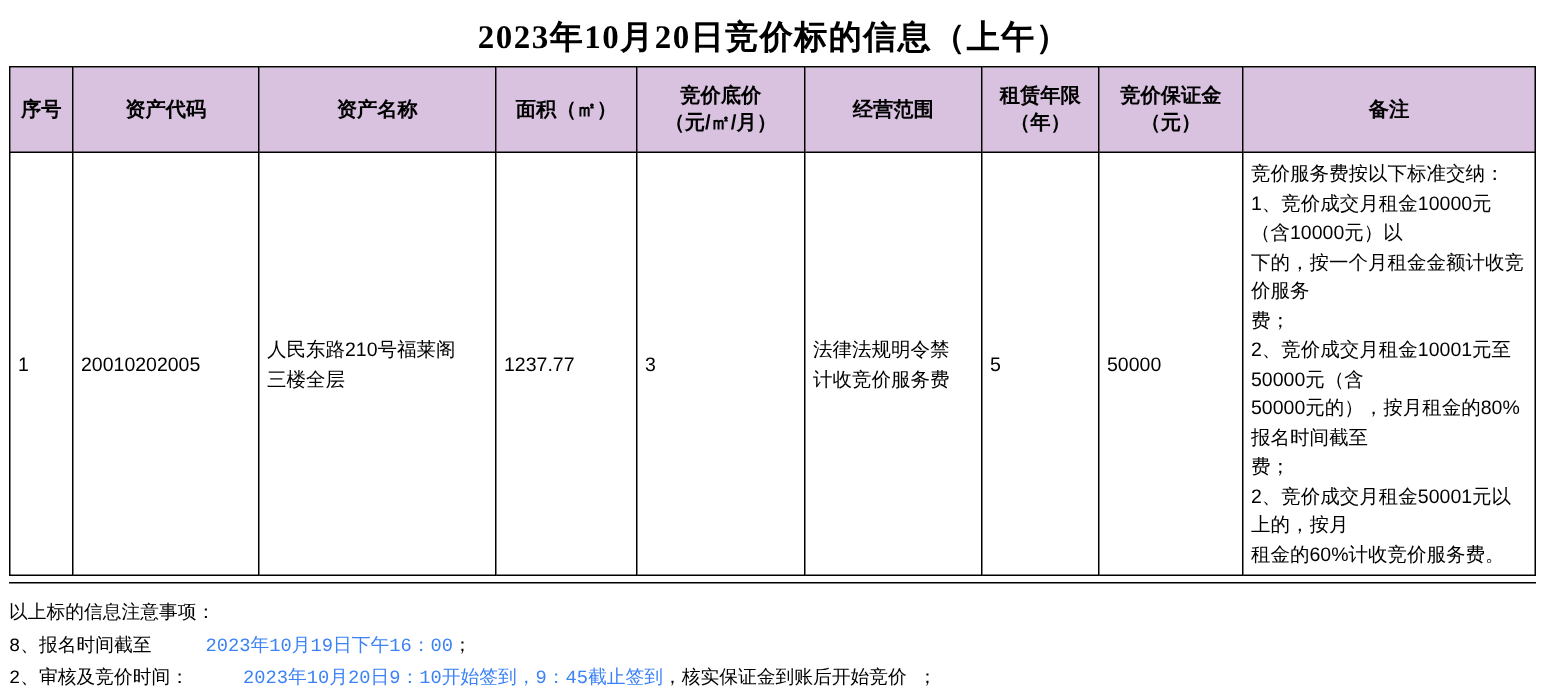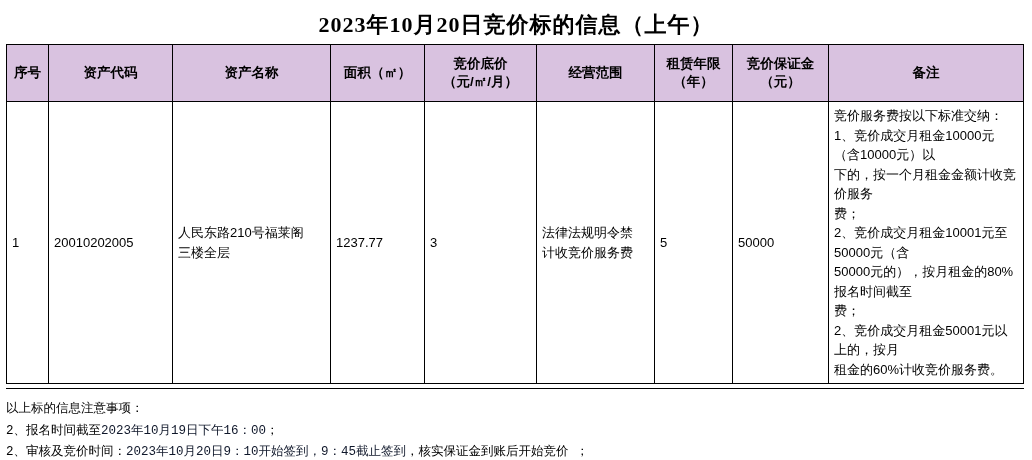--- a/index.html
+++ b/index.html
@@ -67,21 +67,22 @@
     margin-top: 10px;
     width: 1018px;
     font-size: 12.5px;
     line-height: 1.72;
   }
   .notes .nline {
     white-space: nowrap;
     font-family: Liberation Mono, monospace;
   }
   .red {
-    color: #0f172a;
+    color: #3b82f6;
+    margin-left: 36px;
   }
   .sep {
     height: 1px;
     background: #000000;
     width: 1018px;
     margin: 4px 0 6px 0;
   }
   .col-seq { width: 42px; }
   .col-code { width: 124px; }
   .col-name { width: 158px; }
@@ -163,21 +164,21 @@
       </tr>
     </tbody>
   </table>
 
   <div class="sep"></div>
 
   <div class="notes">
     <div class="nline">以上标的信息注意事项：</div>
 
     <div class="nline">
-      <span>2、报名时间截至</span><span class="red">2023年10月19日下午16：00</span><span>；</span>
+      <span>8、报名时间截至</span><span class="red">2023年10月19日下午16：00</span><span>；</span>
     </div>
 
     <div class="nline">
       <span>2、审核及竞价时间：</span><span class="red">2023年10月20日9：10开始签到，9：45截止签到</span><span>，核实保证金到账后开始竞价 ；</span>
     </div>
 
   </div>
 
 </div>
 

